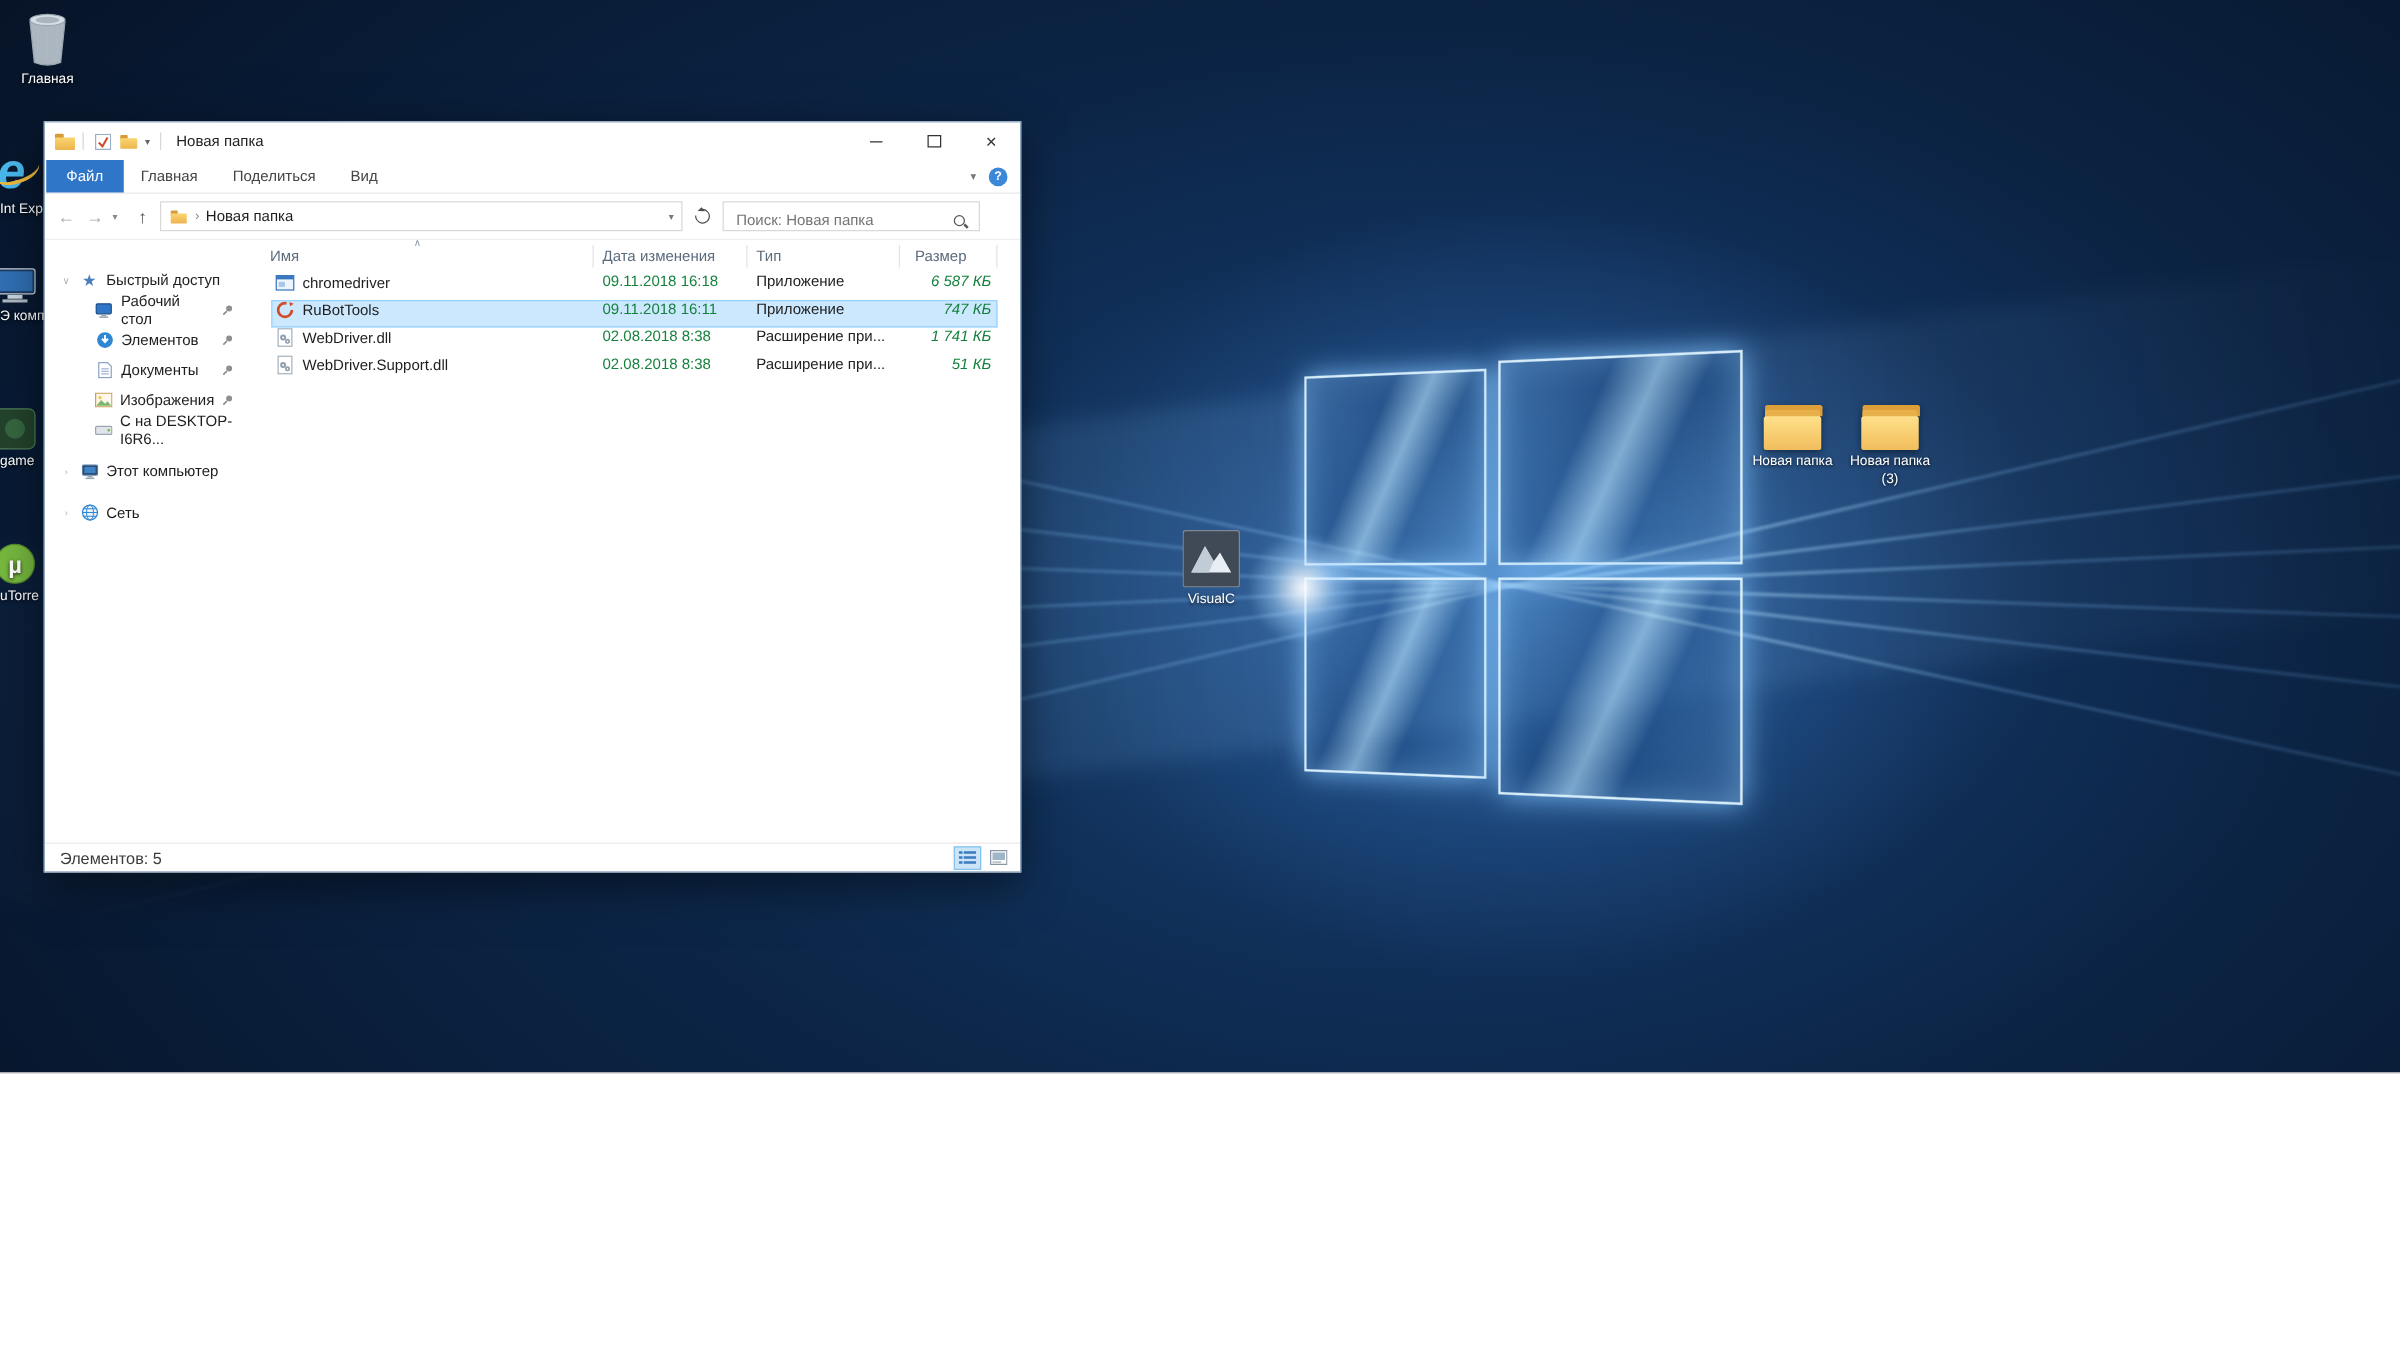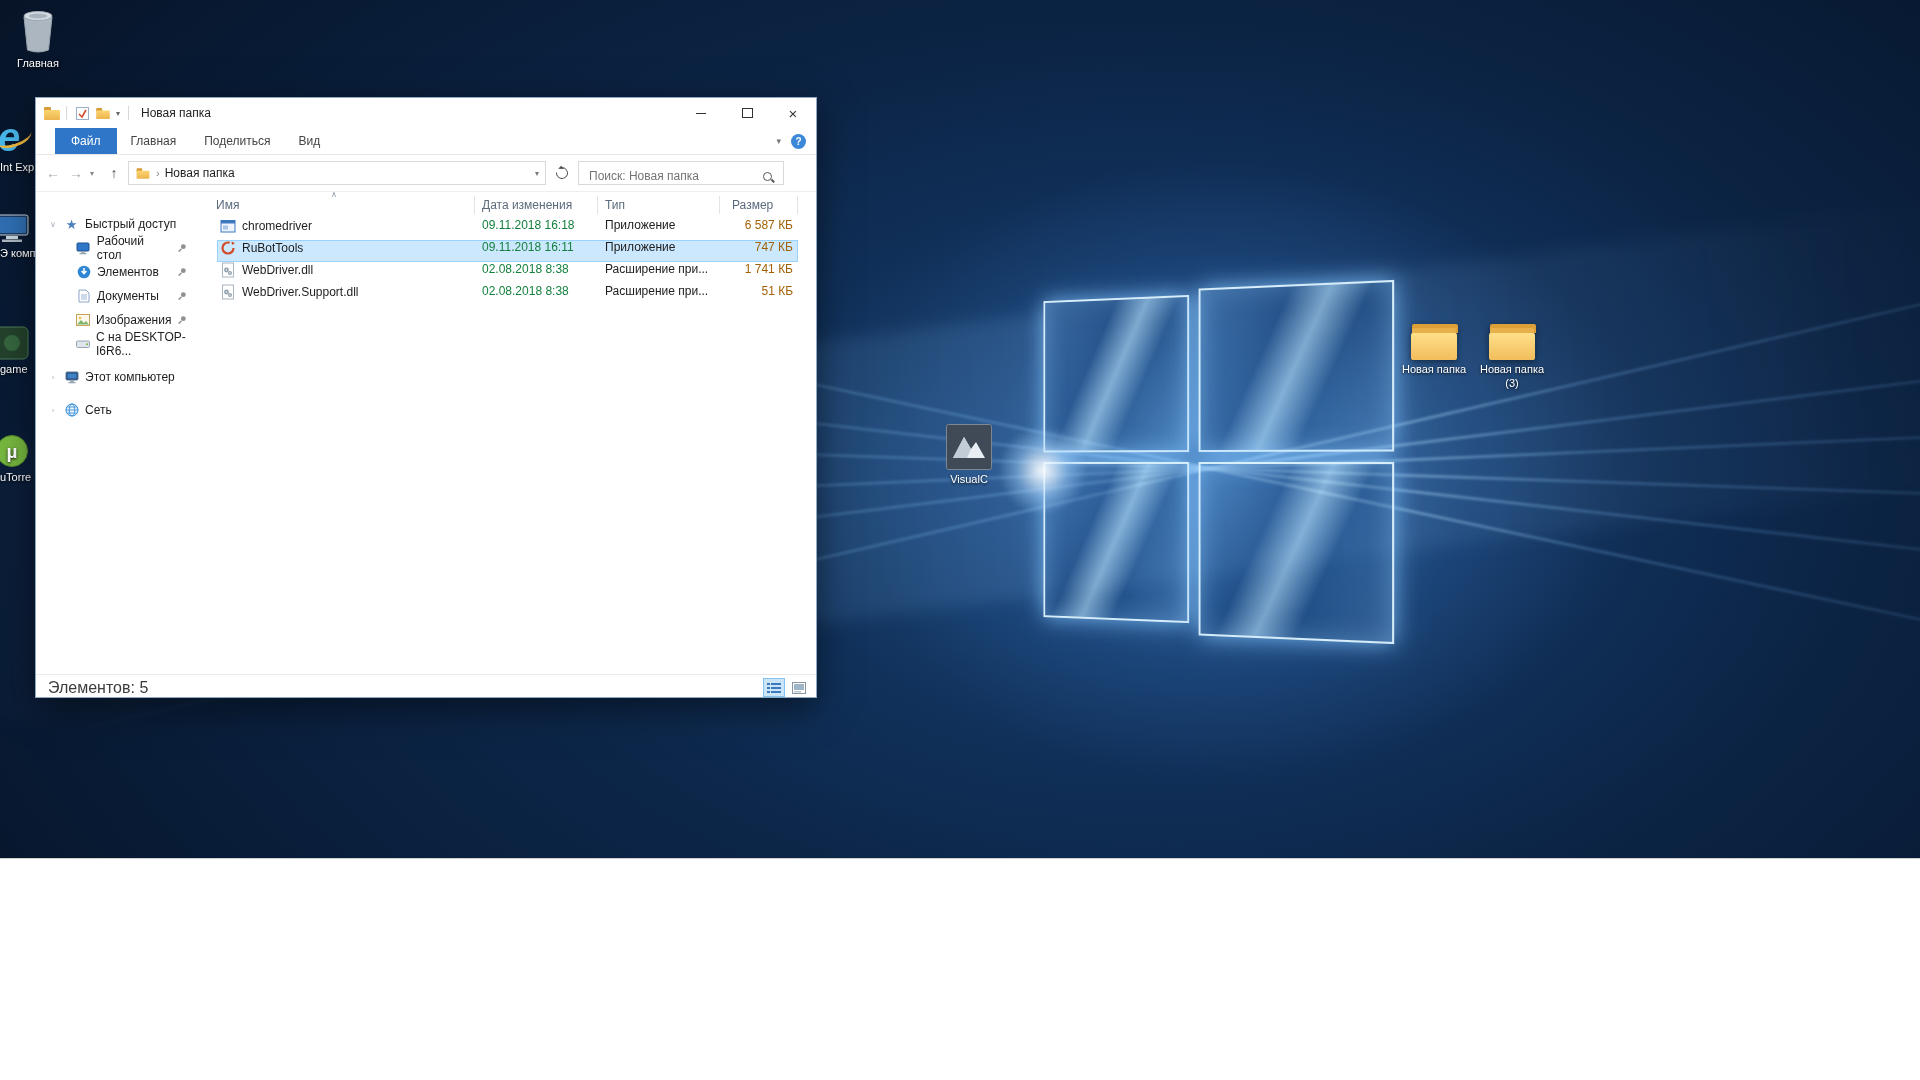--- a/index.html
+++ b/index.html
@@ -56,21 +56,21 @@
   .qbtn{display:inline-flex;align-items:center;justify-content:center;padding:0 3px;}
   .qchev{font-size:8px;color:#666;padding:0 2px;}
   .ttl{margin-left:6px;color:#222;}
   .caps{margin-left:auto;display:flex;height:30px;}
   .cap{width:46px;display:flex;align-items:center;justify-content:center;color:#333;}
   .bar-min{display:inline-block;width:10px;height:1px;background:#333;}
   .box-max{display:inline-block;width:9px;height:8px;border:1px solid #333;}
   .x-close{font-size:15px;line-height:1;}
 
   .tabs{height:26px;display:flex;align-items:stretch;flex:0 0 auto;border-bottom:1px solid #e8e8e8;}
-  .tab-file{background:#2f76c8;color:#fff;display:flex;align-items:center;padding:0 16px;margin-left:19px;}
+  .tab-file{background:#2f76c8;color:#fff;display:flex;align-items:center;padding:0 16px;margin-left:1px;}
   .tab{display:flex;align-items:center;padding:0 14px;color:#444;}
   .tabs-right{margin-left:auto;display:flex;align-items:center;gap:10px;padding-right:10px;}
   .rchev{color:#777;font-size:9px;}
   .helpc{width:15px;height:15px;border-radius:50%;background:#3b87d8;color:#fff;font-size:10px;font-weight:bold;
          display:flex;align-items:center;justify-content:center;}
 
   .tools{height:36px;display:flex;align-items:center;padding:0 8px 0 8px;gap:5px;flex:0 0 auto;border-bottom:1px solid #eee;}
   .nav{width:18px;text-align:center;font-size:14px;}
   .nav.dis{color:#a9a9a9;}
   .nav.en{color:#4a4a4a;}
@@ -109,25 +109,25 @@
   .fh-date{width:123px;padding-left:7px;}
   .fh-type{width:122px;padding-left:7px;}
   .fh-size{width:78px;padding-left:12px;}
   .sort{position:absolute;left:132px;top:-2px;font-size:8px;color:#8a97a4;}
   .rows{flex:1;}
   .frow{display:flex;align-items:flex-start;height:22px;margin-left:18px;width:581px;box-sizing:border-box;}
   .frow.sel{background:#cce8ff;outline:1px solid #99d1ff;outline-offset:-1px;}
   .c-name{width:258px;display:flex;align-items:center;gap:6px;padding-left:3px;box-sizing:border-box;overflow:hidden;white-space:nowrap;}
   .c-date{width:123px;padding-left:7px;box-sizing:border-box;color:#15803d;white-space:nowrap;}
   .c-type{width:122px;padding-left:7px;box-sizing:border-box;color:#212121;white-space:nowrap;overflow:hidden;}
-  .c-size{width:78px;text-align:right;padding-right:5px;box-sizing:border-box;color:#a16207;white-space:nowrap;}
+  .c-size{width:78px;text-align:right;padding-right:5px;box-sizing:border-box;color:#15803d;white-space:nowrap;font-style:italic;}
   .fico{display:flex;width:16px;height:16px;flex:0 0 auto;}
 
-  .status{height:22px;border-top:1px solid #eaeaea;display:flex;align-items:flex-end;
-          justify-content:space-between;padding:0 6px 0 12px;font-size:16px;color:#3c3c3c;flex:0 0 auto;}
+  .status{height:22px;border-top:1px solid #eaeaea;display:flex;align-items:center;
+          justify-content:space-between;padding:0 6px 0 12px;font-size:13px;color:#3c3c3c;flex:0 0 auto;}
   .vbtns{display:flex;gap:3px;}
   .vbtn{width:20px;height:17px;display:flex;align-items:center;justify-content:center;border:1px solid transparent;}
   .vbtn.act{background:#cce4f7;border-color:#84c3f0;}
 
   .bottom-white{position:absolute;left:0;top:858px;width:1920px;height:222px;background:#ffffff;border-top:1px solid #cfcfcf;}
 </style>
 </head>
 <body>
 
 <div class="screen">

